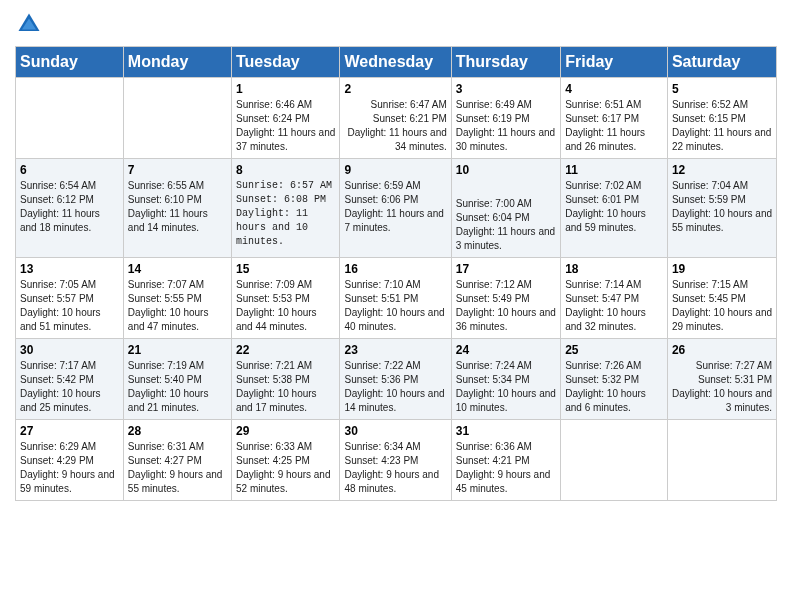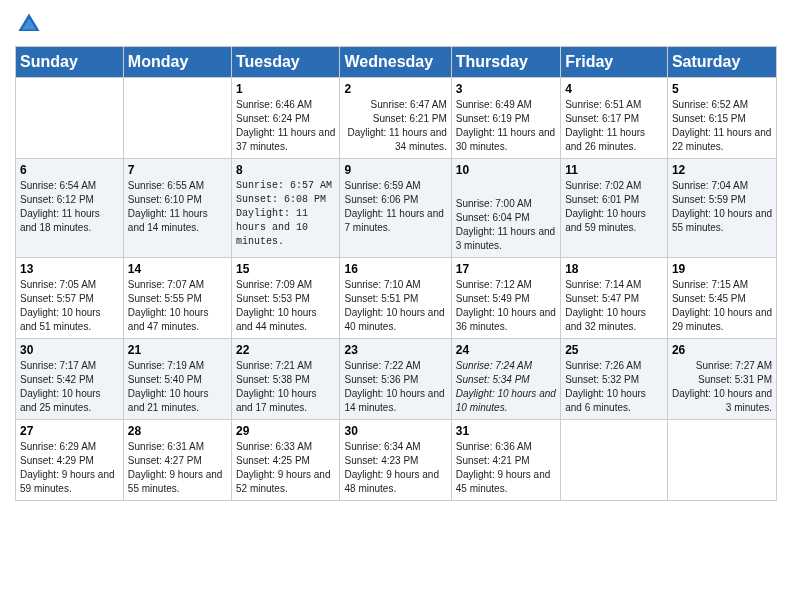--- a/index.html
+++ b/index.html
@@ -269,21 +269,21 @@
 Daylight: 10 hours and 17 minutes.</div>
         </td>
         <td>
           <span class="day-num">23</span>
           <div class="day-info" style="white-space: pre-line;">Sunrise: 7:22 AM
 Sunset: 5:36 PM
 Daylight: 10 hours and 14 minutes.</div>
         </td>
         <td>
           <span class="day-num">24</span>
-          <div class="day-info" style="white-space: pre-line; font-style: italic;">Sunrise: 7:24 AM
+          <div class="day-info" style="white-space: pre-line;">Sunrise: 7:24 AM
 Sunset: 5:34 PM
 Daylight: 10 hours and 10 minutes.</div>
         </td>
         <td>
           <span class="day-num">25</span>
           <div class="day-info" style="white-space: pre-line;">Sunrise: 7:26 AM
 Sunset: 5:32 PM
 Daylight: 10 hours and 6 minutes.</div>
         </td>
         <td>

